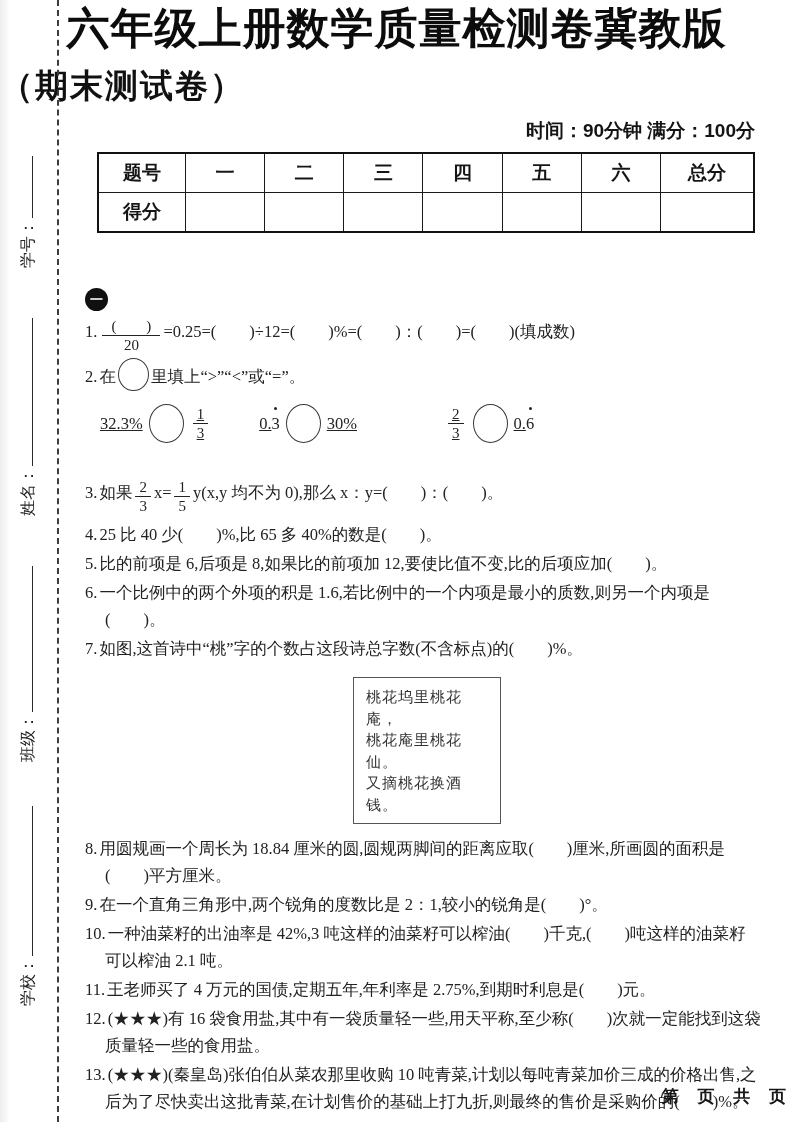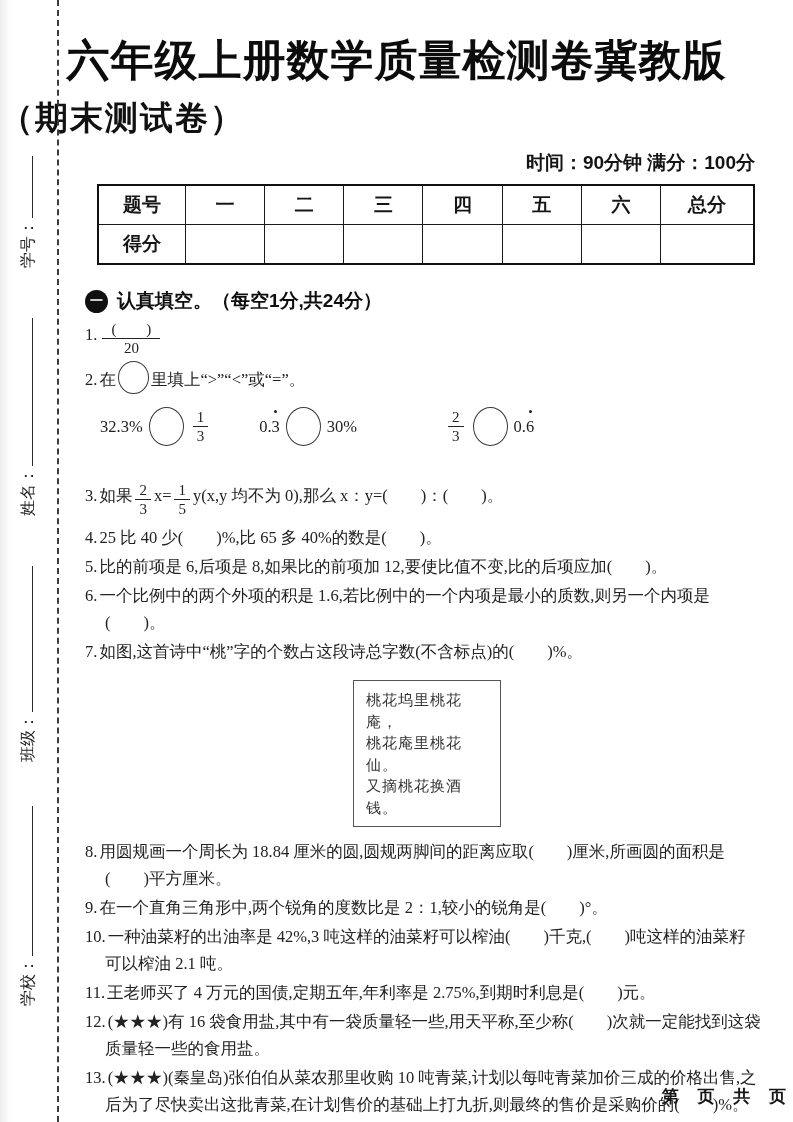--- a/index.html
+++ b/index.html
@@ -8,21 +8,21 @@
   .page::before{content:"";position:absolute;left:0;top:0;bottom:0;width:10px;
     background:linear-gradient(to right,rgba(0,0,0,0.07),rgba(0,0,0,0));}
 
   
   .bind-line{position:absolute;left:57px;top:0;bottom:0;width:0;border-left:2px dashed #3c3c3c;}
   .mfield{position:absolute;left:17px;transform-origin:0 0;transform:rotate(-90deg);
     white-space:nowrap;font-size:16px;color:#222;line-height:21px;}
   .mblank{display:inline-block;height:14px;border-bottom:1.6px solid #2a2a2a;margin-left:2px;}
 
   
-  .hdr{padding-top:32px;}
+  .hdr{}
   .title{margin:0;text-align:center;font-family:"Liberation Sans",sans-serif;
     font-weight:900;font-size:43px;line-height:56px;letter-spacing:1px;color:#0c0c0c;}
   .subtitle{margin:8px 0 0 0;font-family:"Liberation Sans",sans-serif;
     font-weight:800;font-size:33px;line-height:44px;letter-spacing:2px;color:#111;}
   .meta{margin-top:10px;text-align:right;padding-right:38px;
     font-family:"Liberation Sans",sans-serif;font-weight:700;font-size:19px;color:#141414;}
 
   
   .score{border-collapse:collapse;table-layout:fixed;width:658px;margin:8px 0 4px 97px;
     font-size:19px;font-weight:700;color:#151515;}
@@ -42,21 +42,21 @@
   .q{margin:2px 0;padding-left:20px;text-indent:-20px;}
   .qno{margin-right:2px;}
   .frac{display:inline-block;vertical-align:-0.85em;text-align:center;
     font-size:15px;line-height:1.2;text-indent:0;margin:0 3px;}
   .frac .fn{display:block;border-bottom:1.5px solid #222;padding:0 4px;}
   .frac .fd{display:block;}
   .q1 .frac .fn{padding:0 9px;}
   .q1{margin-top:6px;margin-bottom:4px;}
   .cmp-inline{display:inline-block;width:29px;height:31px;border:1.6px solid #3a3a3a;
     border-radius:50%;vertical-align:-9px;margin:0 2px;}
-  .cmp-row{display:flex;align-items:center;margin:9px 0 10px 0;height:46px;}
+  .cmp-row{display:flex;align-items:center;margin:9px 0 10px 0;height:46px;text-decoration:underline;}
   .cmp-circle{display:inline-block;width:33px;height:37px;border:1.6px solid #3a3a3a;
     border-radius:50%;margin:0 6px;flex:0 0 auto;}
   .cmp-item{display:flex;align-items:center;}
   .rep{position:relative;display:inline-block;}
   .rep::after{content:"";position:absolute;left:50%;top:-3px;margin-left:-1.5px;
     width:3px;height:3px;border-radius:50%;background:#222;}
   .poem{width:122px;margin:15px 0 11px 268px;border:1.6px solid #555;
     padding:9px 12px 7px 12px;font-size:15px;line-height:21.5px;color:#333;
     letter-spacing:1px;}
   .q3{margin-bottom:6px;margin-top:32px;}
@@ -112,24 +112,23 @@
       <td></td>
       <td></td>
     </tr>
   </tbody>
     </table>
 
   <div class="main">
 
     <div class="sec-h">
       <span class="badge">一</span>
-      <span>认真填空。（每空1分,共24分）</span>
     </div>
 
-    <p class="q q1"><span class="qno">1.</span><span class="frac"><span class="fn">(　　)</span><span class="fd">20</span></span></p>
+    <p class="q q1"><span class="qno">1.</span><span class="frac"><span class="fn">(　　)</span><span class="fd">20</span></span><span>=0.25=(　　)÷12=(　　)%=(　　)：(　　)=(　　)(填成数)</span></p>
 
     <p class="q"><span class="qno">2.</span><span>在</span><span class="cmp-inline"></span><span>里填上“&gt;”“&lt;”或“=”。</span></p>
 
     <div class="cmp-row">
       <div class="cmp-item" style="margin-left:15px;">
         <span>32.3%</span>
         <span class="cmp-circle"></span>
         <span class="frac">
             <span class="fn">1</span>
             <span class="fd">3</span>

